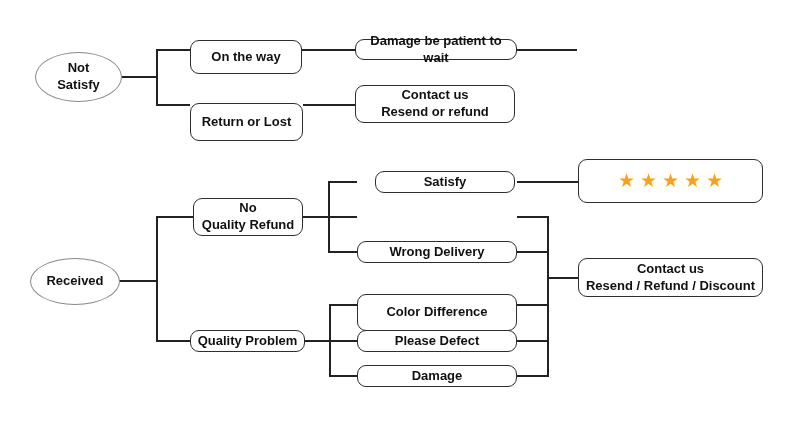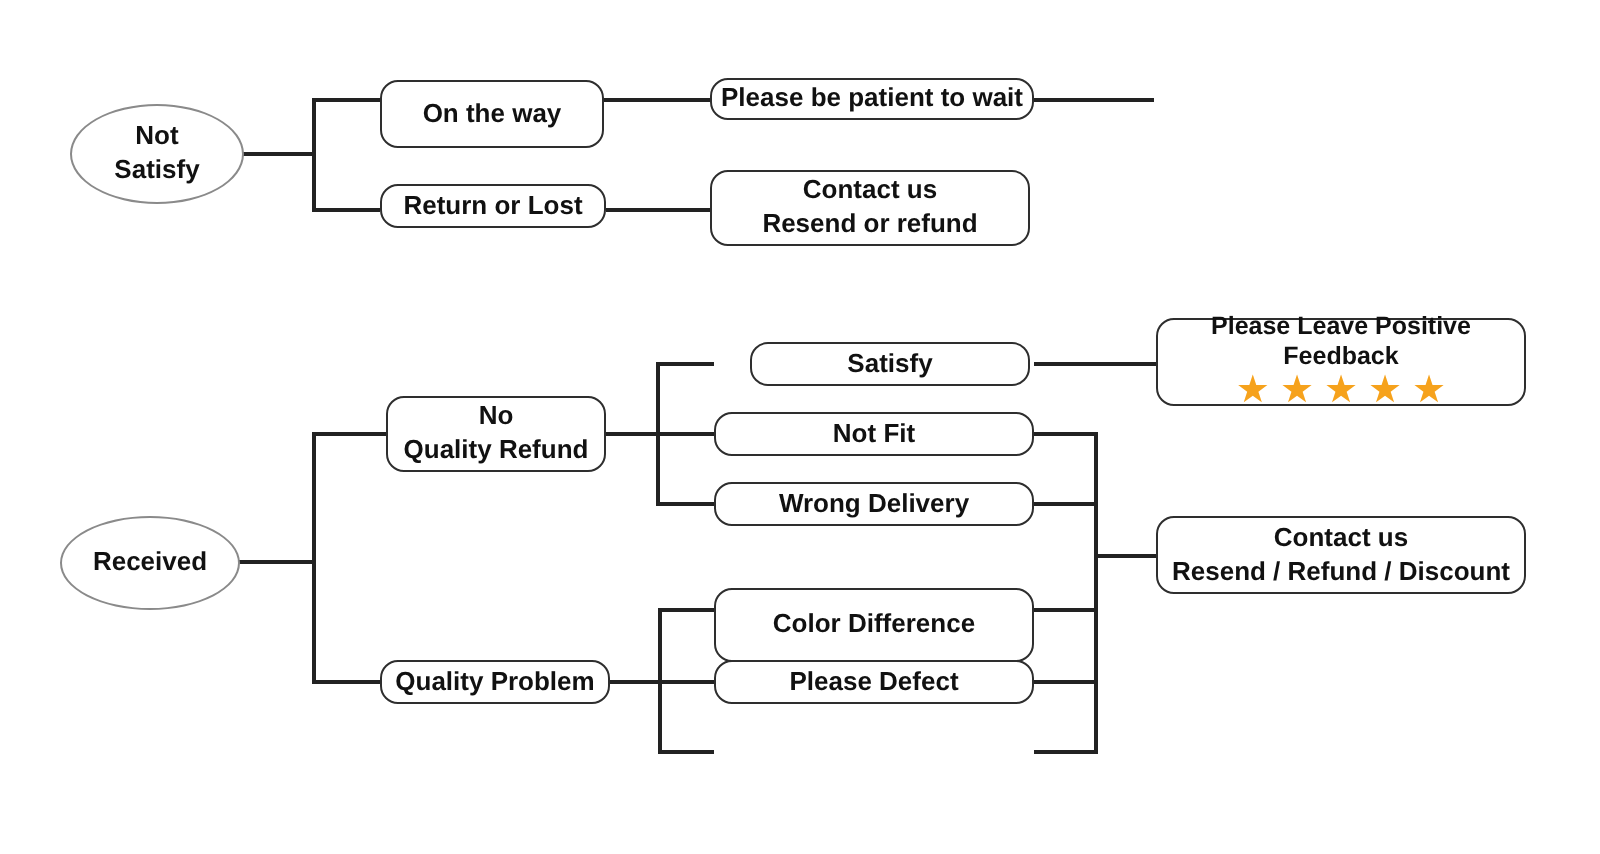--- a/index.html
+++ b/index.html
@@ -57,36 +57,35 @@
   <div class="h" style="left:330px;top:375px;width:27px"></div>
   <div class="h" style="left:517px;top:304px;width:31px"></div>
   <div class="h" style="left:517px;top:340px;width:31px"></div>
   <div class="h" style="left:517px;top:375px;width:31px"></div>
   <div class="v" style="left:547px;top:216px;height:161px"></div>
   <div class="h" style="left:548px;top:277px;width:30px"></div>
 
   <div class="node ellipse" style="left:35px;top:52px;width:87px;height:50px">Not
 Satisfy</div>
   <div class="node" style="left:190px;top:40px;width:112px;height:34px">On the way</div>
-  <div class="node" style="left:190px;top:92px;width:113px;height:22px">Return or Lost</div>
-  <div class="node" style="left:355px;top:39px;width:162px;height:21px">Please be patient to wait</div>
+  <div class="node" style="left:190px;top:103px;width:113px;height:38px">Return or Lost</div>
+  <div class="node" style="left:355px;top:39px;width:162px;height:21px">Damage be patient to wait</div>
   <div class="node" style="left:355px;top:85px;width:160px;height:38px">Contact us
 Resend or refund</div>
 
   <div class="node ellipse" style="left:30px;top:258px;width:90px;height:47px">Received</div>
   <div class="node" style="left:193px;top:198px;width:110px;height:38px">No
 Quality Refund</div>
   <div class="node" style="left:190px;top:330px;width:115px;height:22px">Quality Problem</div>
   <div class="node" style="left:375px;top:171px;width:140px;height:22px">Satisfy</div>
-  <div class="node" style="left:357px;top:206px;width:160px;height:22px">Not Fit</div>
   <div class="node" style="left:357px;top:241px;width:160px;height:22px">Wrong Delivery</div>
   <div class="node" style="left:357px;top:294px;width:160px;height:37px">Color Difference</div>
   <div class="node" style="left:357px;top:330px;width:160px;height:22px">Please Defect</div>
+  <div class="node" style="left:357px;top:365px;width:160px;height:22px">Damage</div>
 
   <div class="node fb" style="left:578px;top:159px;width:185px;height:44px">
-    <span class="fb-label">Please Leave Positive Feedback</span>
     <span class="stars">★★★★★</span>
   </div>
 
   <div class="node" style="left:578px;top:258px;width:185px;height:39px">Contact us
 Resend / Refund / Discount</div>
 
 </div>
 
 </body></html>

